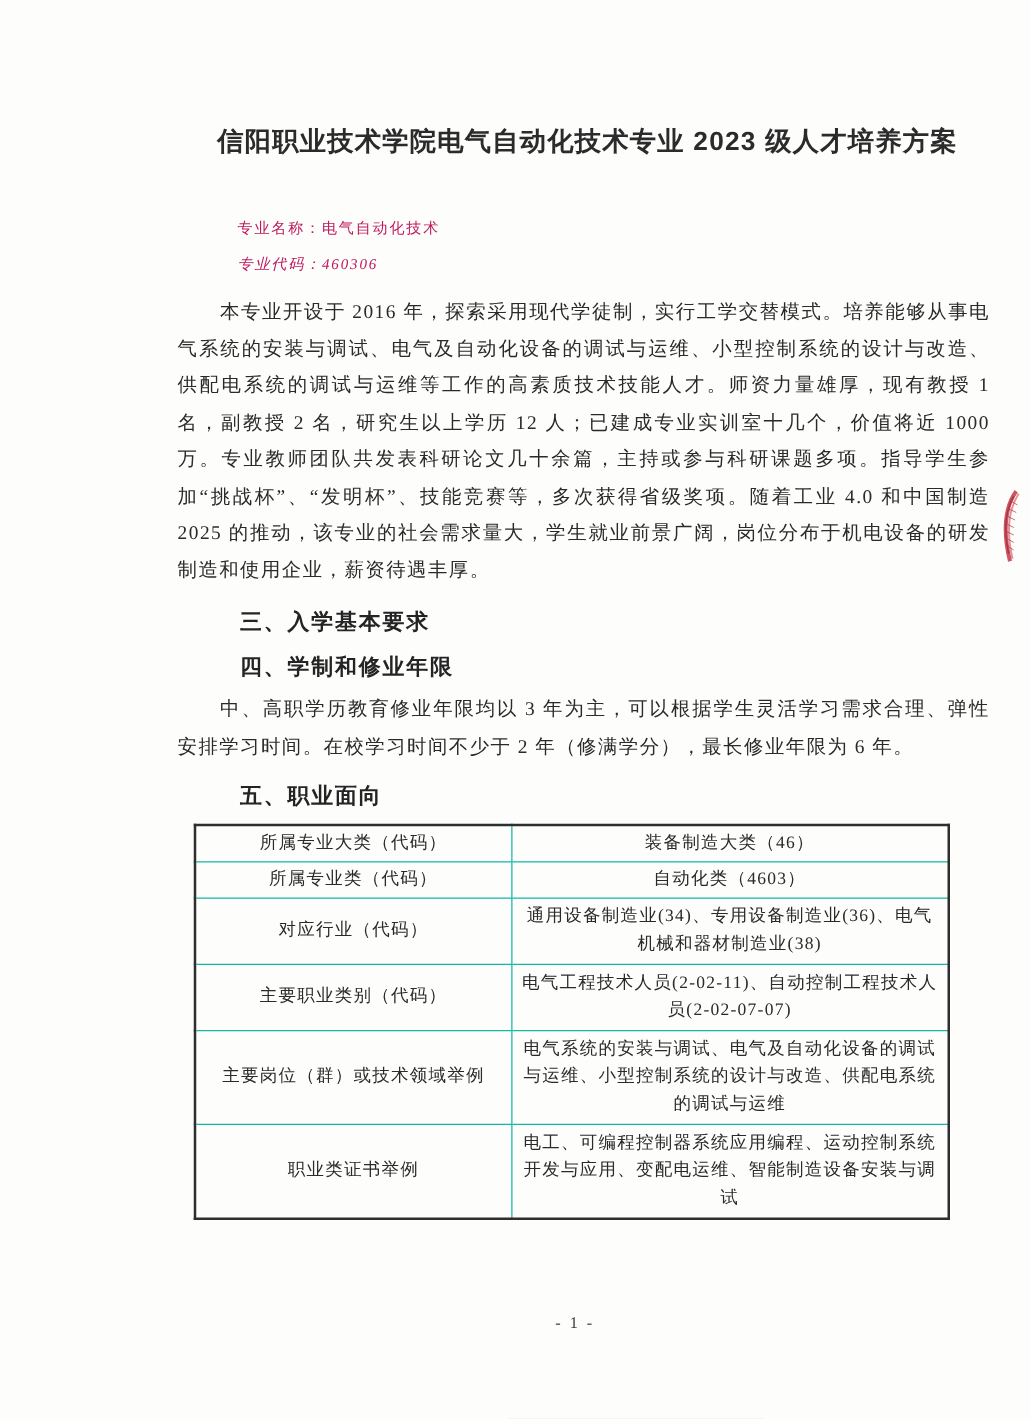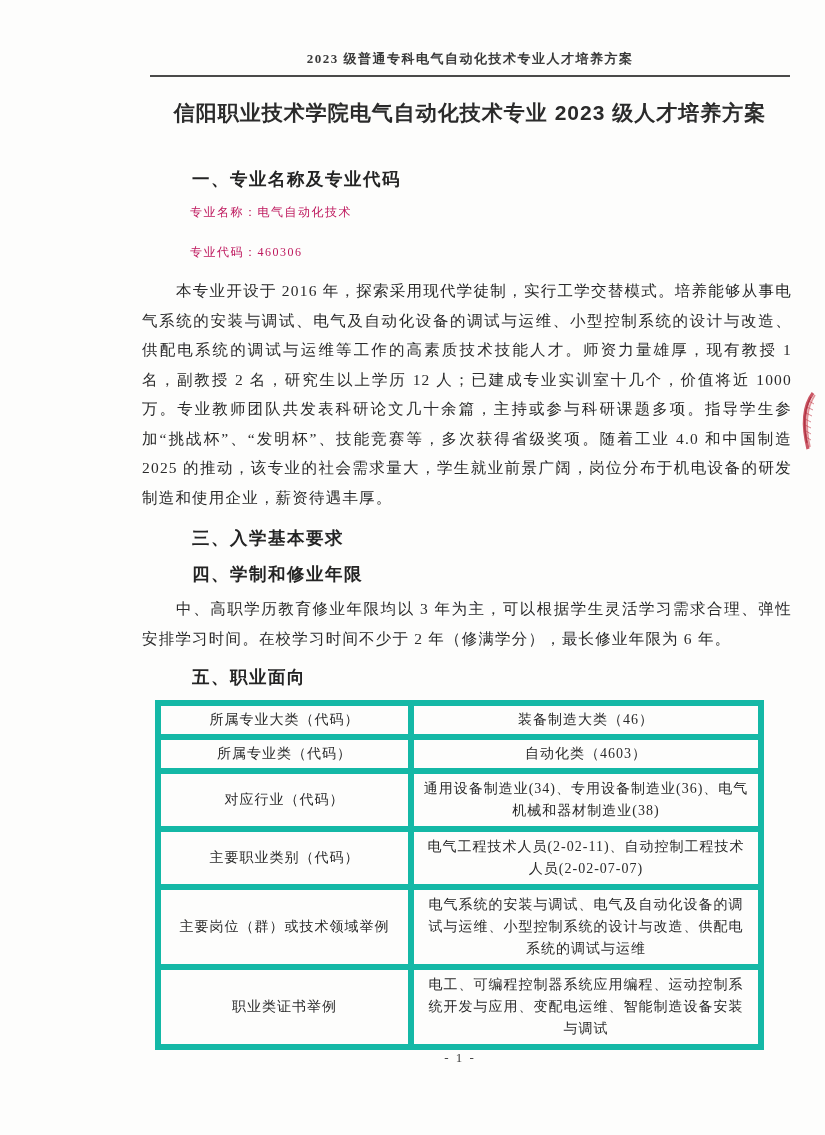--- a/index.html
+++ b/index.html
@@ -66,21 +66,21 @@
   .h5 { margin-top: 13px; }
 
   .kv-line {
     font-size: 12px;
     letter-spacing: 1.5px;
     line-height: 29px;
     margin-left: 48px;
     margin-top: 8px;
     color: #be185d;
   }
-  .kv-line + .kv-line { margin-top: 11px; }
+  .kv-line + .kv-line { margin-top: 0; font-style: italic; }
 
   .body-par {
     font-size: 15.5px;
     letter-spacing: 1.2px;
     line-height: 29.5px;
     text-align: justify;
     text-indent: 2.2em;
     margin-top: 9px;
     color: #2a2a2a;
   }
@@ -88,21 +88,21 @@
 
   
   .career-table {
     margin: 12px 0 0 13px;
     width: 603px;
     border-collapse: collapse;
     border: 2px solid #2e2e2e;
     table-layout: fixed;
   }
   .career-table td {
-    border: 6px solid #14b8a6;
+    border: 1px solid #14b8a6;
     font-size: 14px;
     letter-spacing: 1px;
     line-height: 22px;
     text-align: center;
     vertical-align: middle;
     padding: 2px 8px;
     color: #2a2a2a;
   }
   .career-table col.c-label { width: 253px; }
   .career-table col.c-value { width: 350px; }
@@ -129,27 +129,25 @@
     right: 8px;
     width: 22px;
     height: 62px;
   }
 </style>
 </head>
 <body>
 
 <div class="page">
 
-  <div class="running-header">2023 级普通专科电气自动化技术专业人才培养方案</div>
 
   <div class="doc-title">信阳职业技术学院电气自动化技术专业 2023 级人才培养方案</div>
 
   <div class="content">
 
-    <div class="sec-heading h1">一、专业名称及专业代码</div>
     <div class="kv-line">专业名称：电气自动化技术</div>
     <div class="kv-line">专业代码：460306</div>
 
     <div class="body-par">本专业开设于 2016 年，探索采用现代学徒制，实行工学交替模式。培养能够从事电气系统的安装与调试、电气及自动化设备的调试与运维、小型控制系统的设计与改造、供配电系统的调试与运维等工作的高素质技术技能人才。师资力量雄厚，现有教授 1 名，副教授 2 名，研究生以上学历 12 人；已建成专业实训室十几个，价值将近 1000 万。专业教师团队共发表科研论文几十余篇，主持或参与科研课题多项。指导学生参加“挑战杯”、“发明杯”、技能竞赛等，多次获得省级奖项。随着工业 4.0 和中国制造 2025 的推动，该专业的社会需求量大，学生就业前景广阔，岗位分布于机电设备的研发制造和使用企业，薪资待遇丰厚。</div>
 
     <div class="sec-heading h3">三、入学基本要求</div>
 
     <div class="sec-heading h4">四、学制和修业年限</div>
     <div class="body-par">中、高职学历教育修业年限均以 3 年为主，可以根据学生灵活学习需求合理、弹性安排学习时间。在校学习时间不少于 2 年（修满学分），最长修业年限为 6 年。</div>
 

